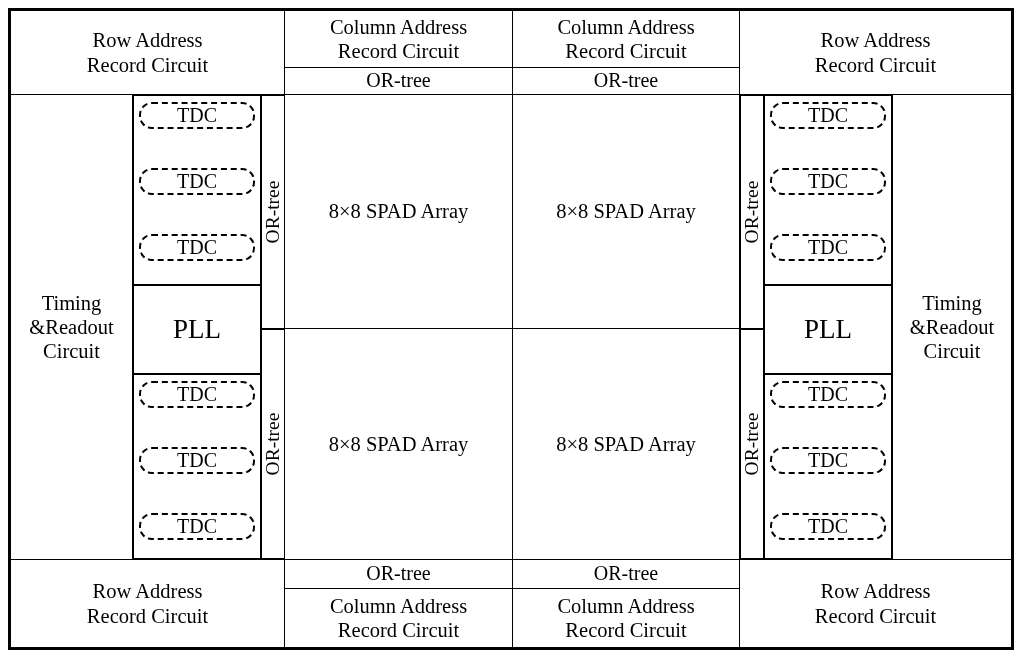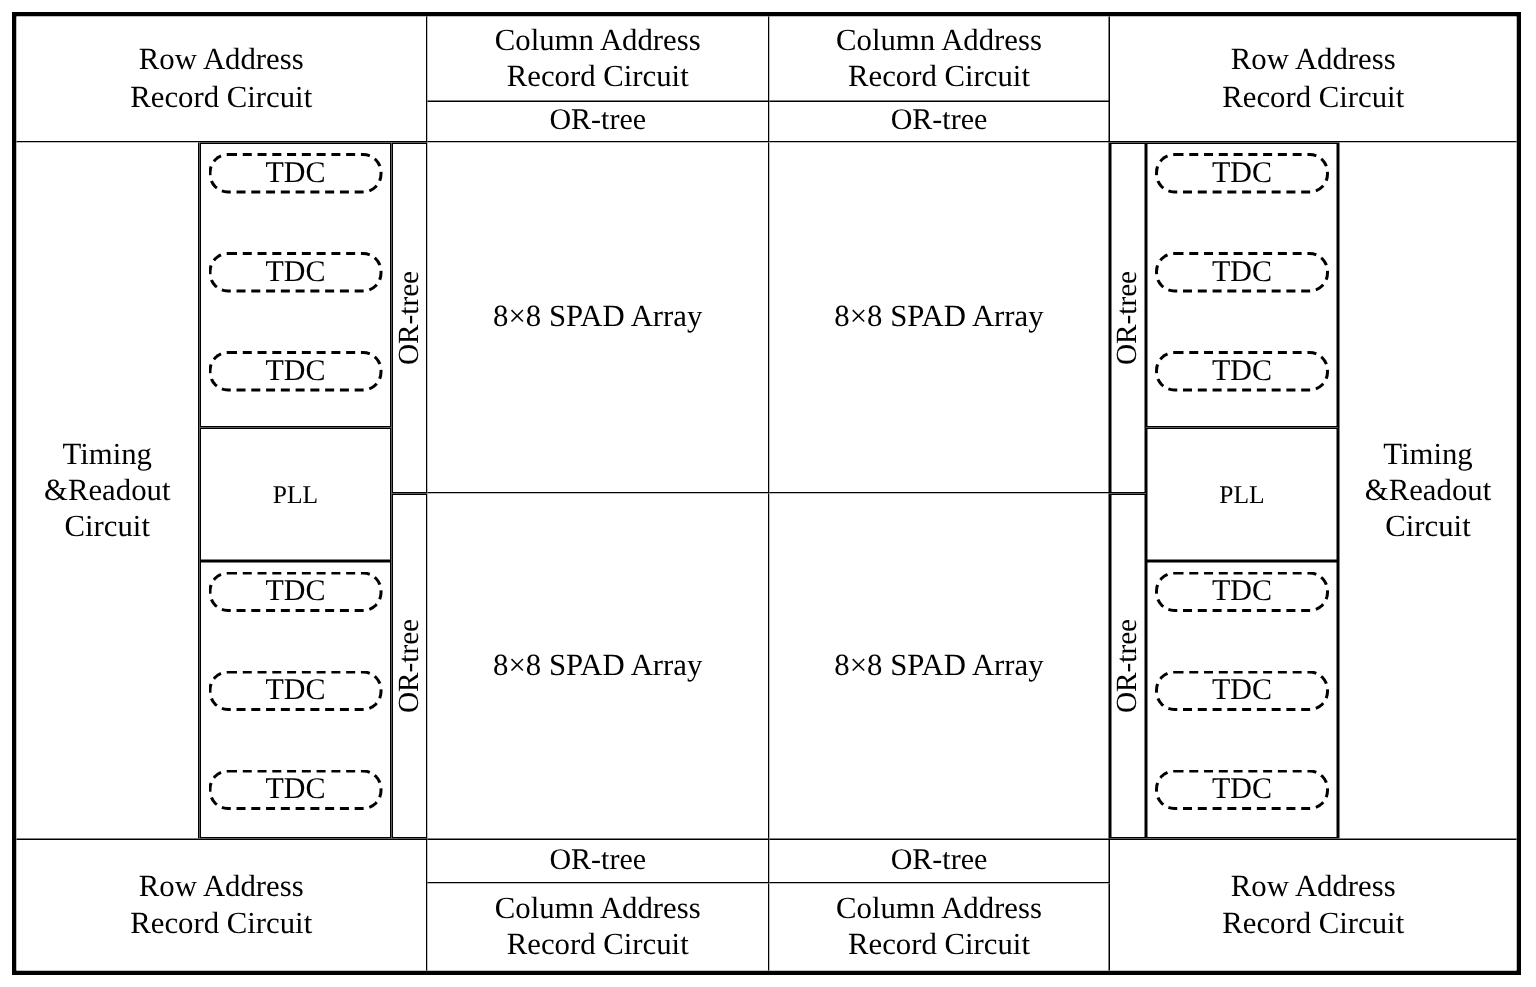--- a/index.html
+++ b/index.html
@@ -60,21 +60,21 @@
     border-radius:13px;
     display:flex;align-items:center;justify-content:center;
     font-size:20px;
     background:#fff;
   }
 
   .pll{
     position:absolute;box-sizing:border-box;
     border:1.5px solid #000;background:#fff;
     display:flex;align-items:center;justify-content:center;
-    font-size:17px;
+    font-size:27px;
   }
 
   .multiline{white-space:pre-line;}
 </style>
 </head>
 <body>
 
 <div id="diagram">
 
   <div class="cell bd-r bd-b t-lg multiline" style="left:0px;top:0px;width:274px;height:84px;">Row Address

